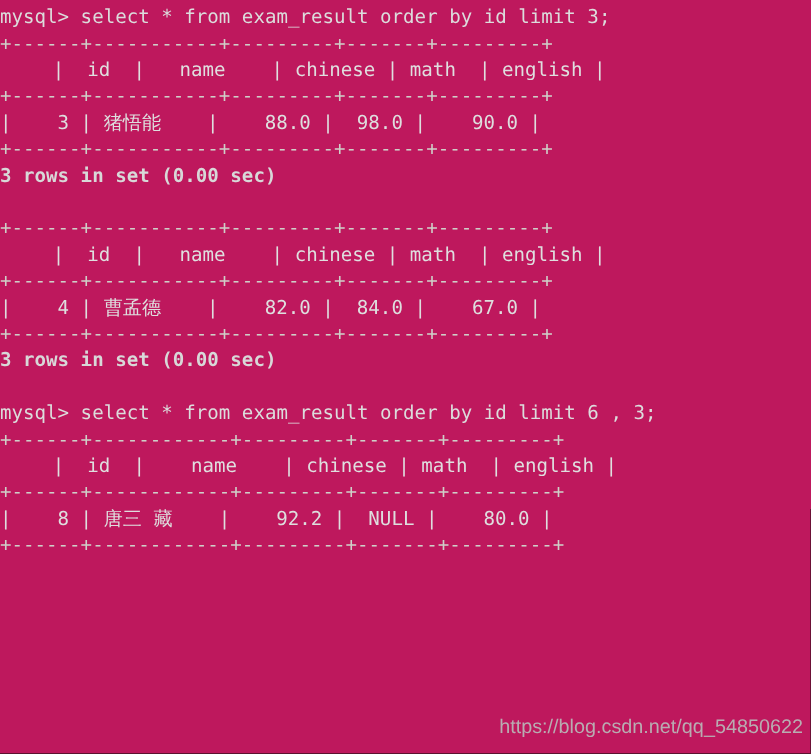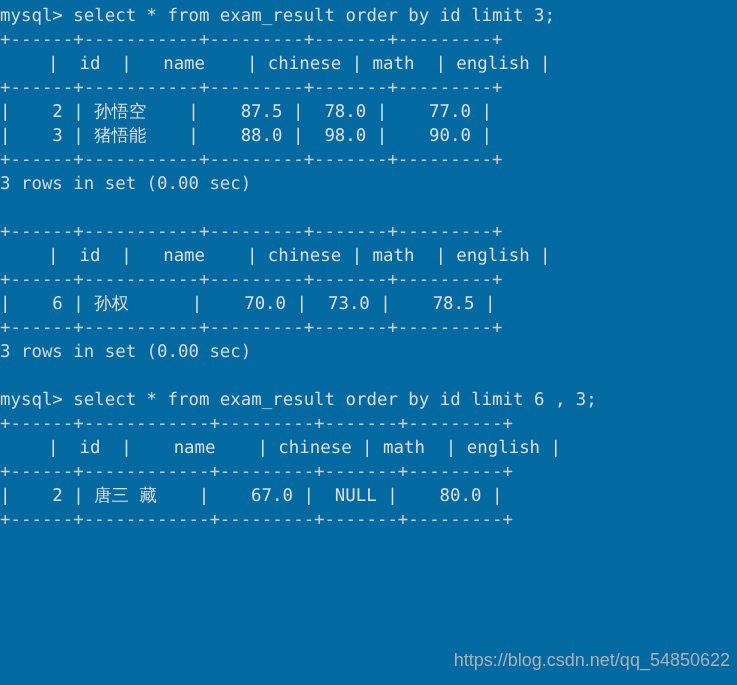--- a/index.html
+++ b/index.html
@@ -11,21 +11,21 @@
     width: 737px;
     height: 685px;
     overflow: hidden;
     font-family: "DejaVu Sans Mono", "Liberation Mono", monospace;
   }
 
   #terminal {
     position: relative;
     width: 737px;
     height: 685px;
-    background: #0369a1;
+    background: #be185d;
     padding: 0;
     box-sizing: border-box;
   }
 
   .term-lines {
     position: absolute;
     top: 4px;
     left: 0px;
     right: 0;
   }
@@ -58,20 +58,21 @@
     color: #dfdfdf;
     padding-left: 48px;
   }
 
   .line.row {
     color: #dedede;
   }
 
   .line.status {
     color: #d8d8d8;
+    font-weight: bold;
   }
 
   
   .line {
     font-family: "DejaVu Sans Mono", "Liberation Mono", "DejaVu Sans", monospace;
   }
 
   .watermark {
     position: absolute;
     right: 7px;
@@ -88,38 +89,37 @@
 <body>
 
 <div id="terminal">
 
   <div class="term-lines">
 
     <span class="line prompt">mysql&gt; select * from exam_result order by id limit 3;</span>
     <span class="line rule">+------+-----------+---------+-------+---------+</span>
     <span class="line header">|  id  |   name    | chinese | math  | english |</span>
     <span class="line rule">+------+-----------+---------+-------+---------+</span>
-    <span class="line row">|    2 | 孙悟空    |    87.5 |  78.0 |    77.0 |</span>
     <span class="line row">|    3 | 猪悟能    |    88.0 |  98.0 |    90.0 |</span>
     <span class="line rule">+------+-----------+---------+-------+---------+</span>
     <span class="line status">3 rows in set (0.00 sec)</span>
     <span class="line blank"></span>
 
     <span class="line rule">+------+-----------+---------+-------+---------+</span>
     <span class="line header">|  id  |   name    | chinese | math  | english |</span>
     <span class="line rule">+------+-----------+---------+-------+---------+</span>
-    <span class="line row">|    6 | 孙权      |    70.0 |  73.0 |    78.5 |</span>
+    <span class="line row">|    4 | 曹孟德    |    82.0 |  84.0 |    67.0 |</span>
     <span class="line rule">+------+-----------+---------+-------+---------+</span>
     <span class="line status">3 rows in set (0.00 sec)</span>
     <span class="line blank"></span>
 
     <span class="line prompt">mysql&gt; select * from exam_result order by id limit 6 , 3;</span>
     <span class="line rule">+------+------------+---------+-------+---------+</span>
     <span class="line header">|  id  |    name    | chinese | math  | english |</span>
     <span class="line rule">+------+------------+---------+-------+---------+</span>
-    <span class="line row">|    2 | 唐三 藏    |    67.0 |  NULL |    80.0 |</span>
+    <span class="line row">|    8 | 唐三 藏    |    92.2 |  NULL |    80.0 |</span>
     <span class="line rule">+------+------------+---------+-------+---------+</span>
 
   </div>
 
   <div class="watermark">https://blog.csdn.net/qq_54850622</div>
 
 </div>
 
 </body></html>

